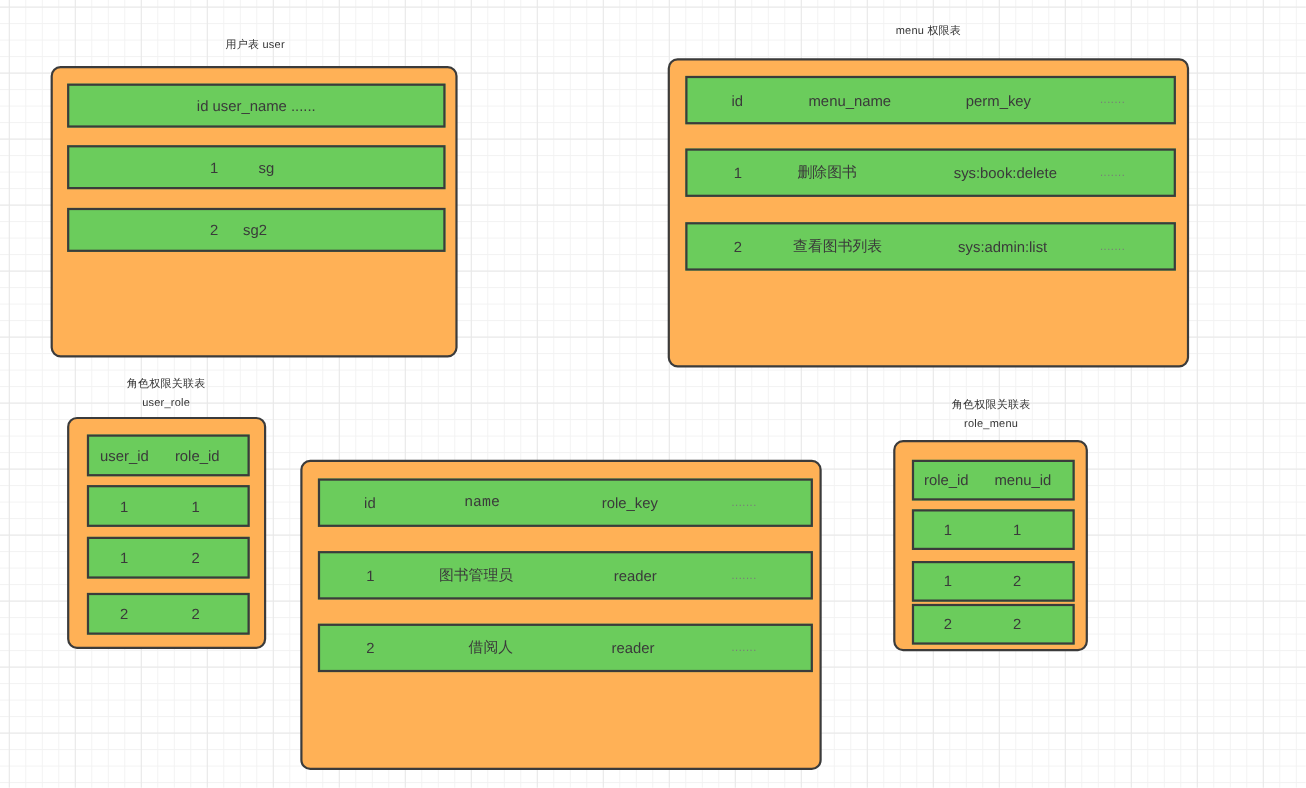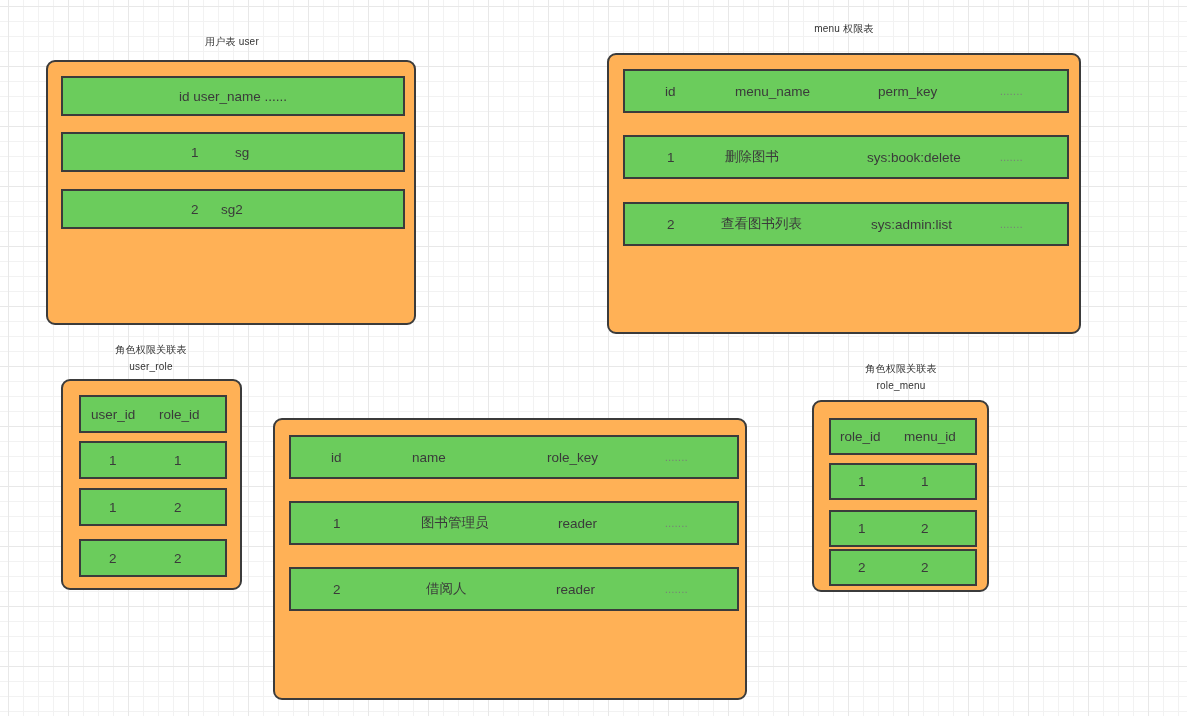--- a/index.html
+++ b/index.html
@@ -154,28 +154,28 @@
       <div class="cell" style="left:28px;">2</div>
       <div class="cell" style="left:93px;">2</div>
     </div>
   </div>
 
 
   <div class="tbl-box" style="left:273px; top:418px; width:474px; height:282px;">
 
     <div class="row" style="left:14px; top:15px; width:450px; height:44px;">
       <div class="cell" style="left:40px;">id</div>
-      <div class="cell" style="left:121px;">name</div>
+      <div class="cell" style="left:131px;font-family:Liberation Mono, monospace;">name</div>
       <div class="cell" style="left:256px;">role_key</div>
       <div class="cell dots" style="left:374px;">.......</div>
     </div>
 
     <div class="row" style="left:14px; top:81px; width:450px; height:44px;">
       <div class="cell" style="left:42px;">1</div>
-      <div class="cell" style="left:130px;">图书管理员</div>
+      <div class="cell" style="left:108px;">图书管理员</div>
       <div class="cell" style="left:267px;">reader</div>
       <div class="cell dots" style="left:374px;">.......</div>
     </div>
 
     <div class="row" style="left:14px; top:147px; width:450px; height:44px;">
       <div class="cell" style="left:42px;">2</div>
       <div class="cell" style="left:135px;">借阅人</div>
       <div class="cell" style="left:265px;">reader</div>
       <div class="cell dots" style="left:374px;">.......</div>
     </div>

